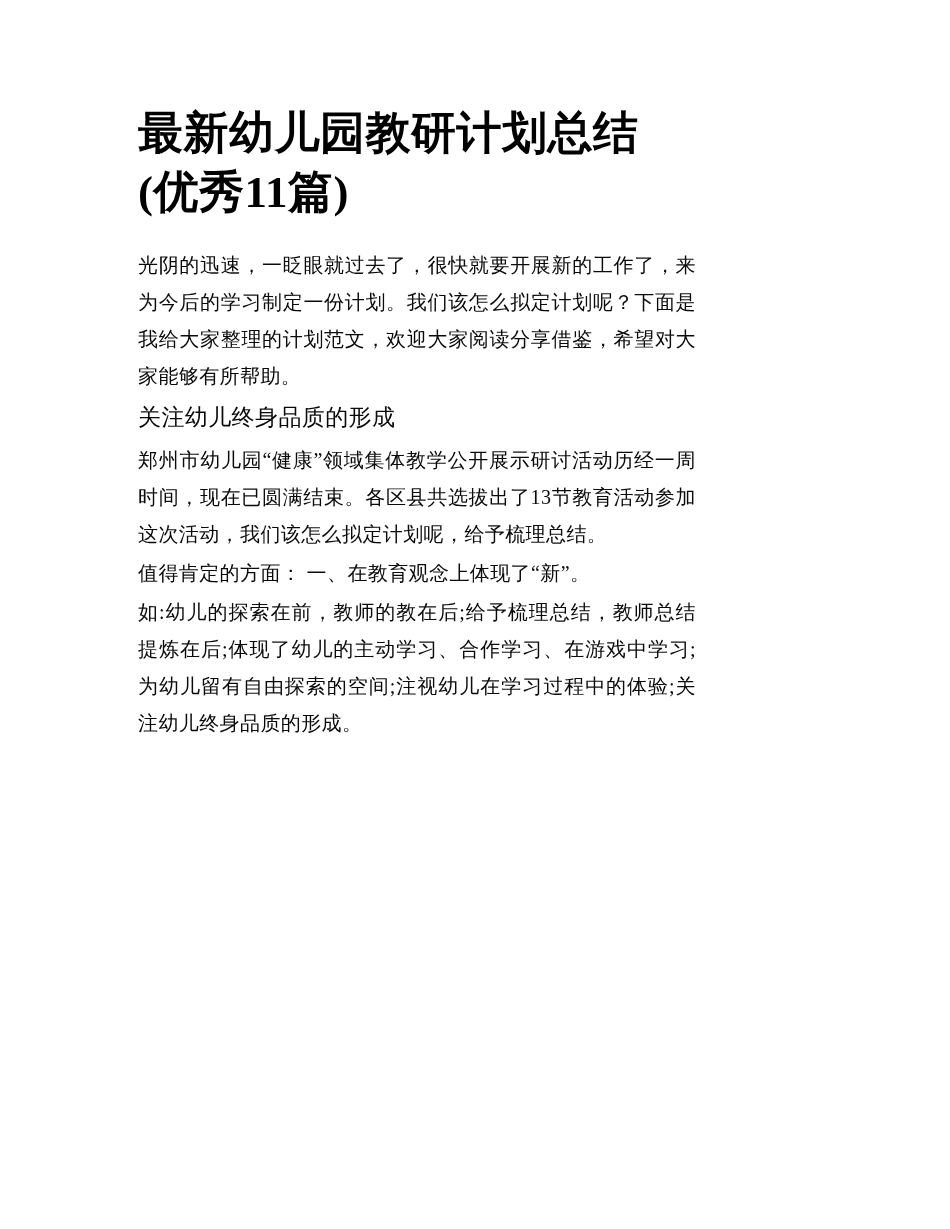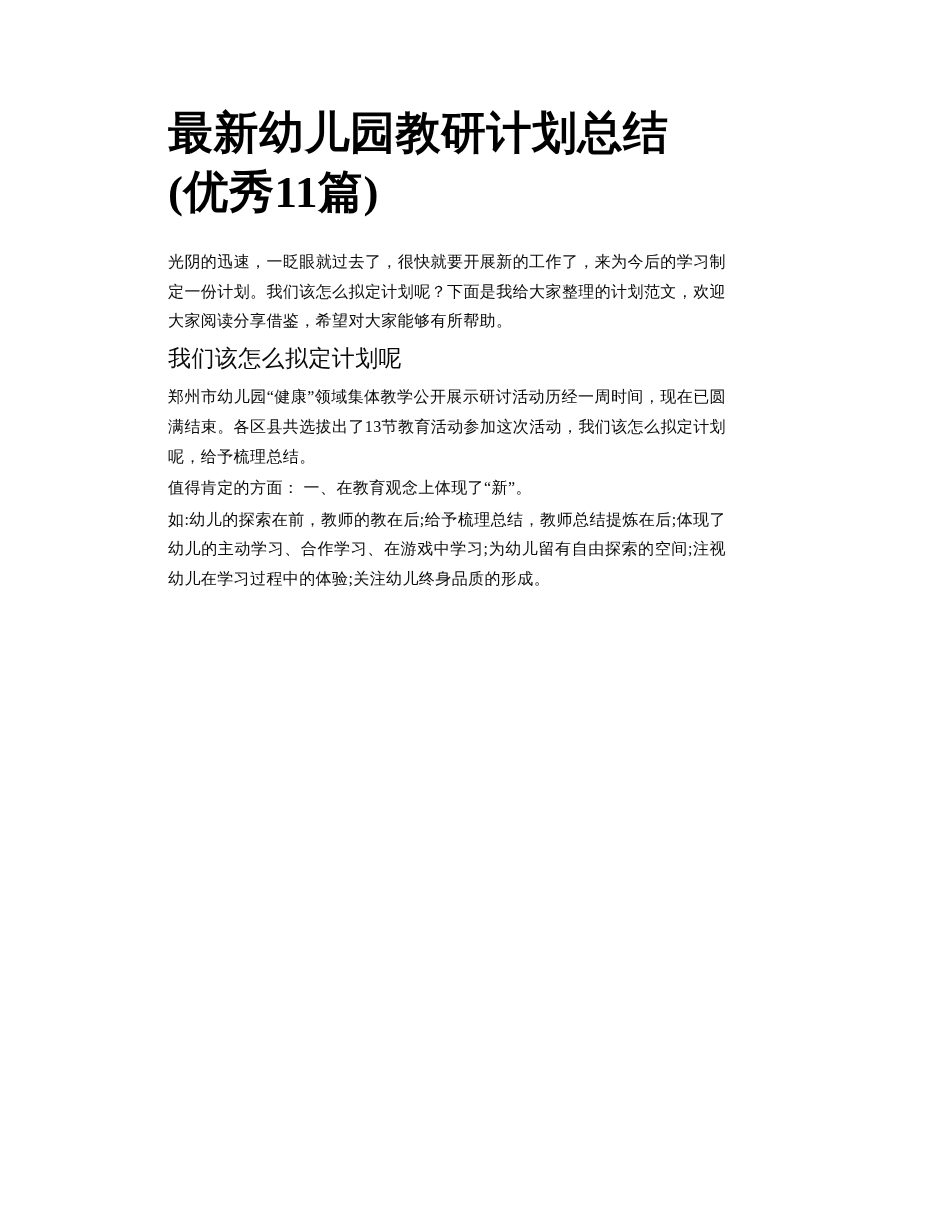--- a/index.html
+++ b/index.html
@@ -14,34 +14,33 @@
     color: #000000;
     overflow: hidden;
   }
   .page {
     position: relative;
     width: 834px;
     height: 1229px;
     background: #ffffff;
     box-sizing: border-box;
     padding: 104px 138px 0 138px;
-    margin-left: 30px;
   }
   .doc-title {
     font-family: "Liberation Serif", "DejaVu Serif", serif;
     font-size: 45px;
     font-weight: 700;
     line-height: 1.30;
     letter-spacing: 0.5px;
     margin: 0 0 26px 0;
     color: #000000;
     max-width: 690px;
   }
   .body-block {
-    font-size: 16px;
+    font-size: 20px;
     line-height: 1.85;
     letter-spacing: 0.4px;
     text-align: justify;
     margin: 0;
     color: #0a0a0a;
     max-width: 690px;
   }
   .body-block + .body-block {
     margin-top: 2px;
   }
@@ -58,21 +57,21 @@
 </style>
 </head>
 <body>
 
 <div class="page">
 
   <h1 class="doc-title">最新幼儿园教研计划总结(优秀11篇)</h1>
 
   <p class="body-block para-intro">光阴的迅速，一眨眼就过去了，很快就要开展新的工作了，来为今后的学习制定一份计划。我们该怎么拟定计划呢？下面是我给大家整理的计划范文，欢迎大家阅读分享借鉴，希望对大家能够有所帮助。</p>
 
-  <p class="body-block heading-line">我们该怎么拟定计划呢</p>
+  <p class="body-block heading-line">关注幼儿终身品质的形成</p>
 
   <p class="body-block">郑州市幼儿园“健康”领域集体教学公开展示研讨活动历经一周时间，现在已圆满结束。各区县共选拔出了13节教育活动参加这次活动，我们该怎么拟定计划呢，给予梳理总结。</p>
 
   <p class="body-block">值得肯定的方面： 一、在教育观念上体现了“新”。</p>
 
   <p class="body-block">如:幼儿的探索在前，教师的教在后;给予梳理总结，教师总结提炼在后;体现了幼儿的主动学习、合作学习、在游戏中学习;为幼儿留有自由探索的空间;注视幼儿在学习过程中的体验;关注幼儿终身品质的形成。</p>
 
 
 
 </div>

